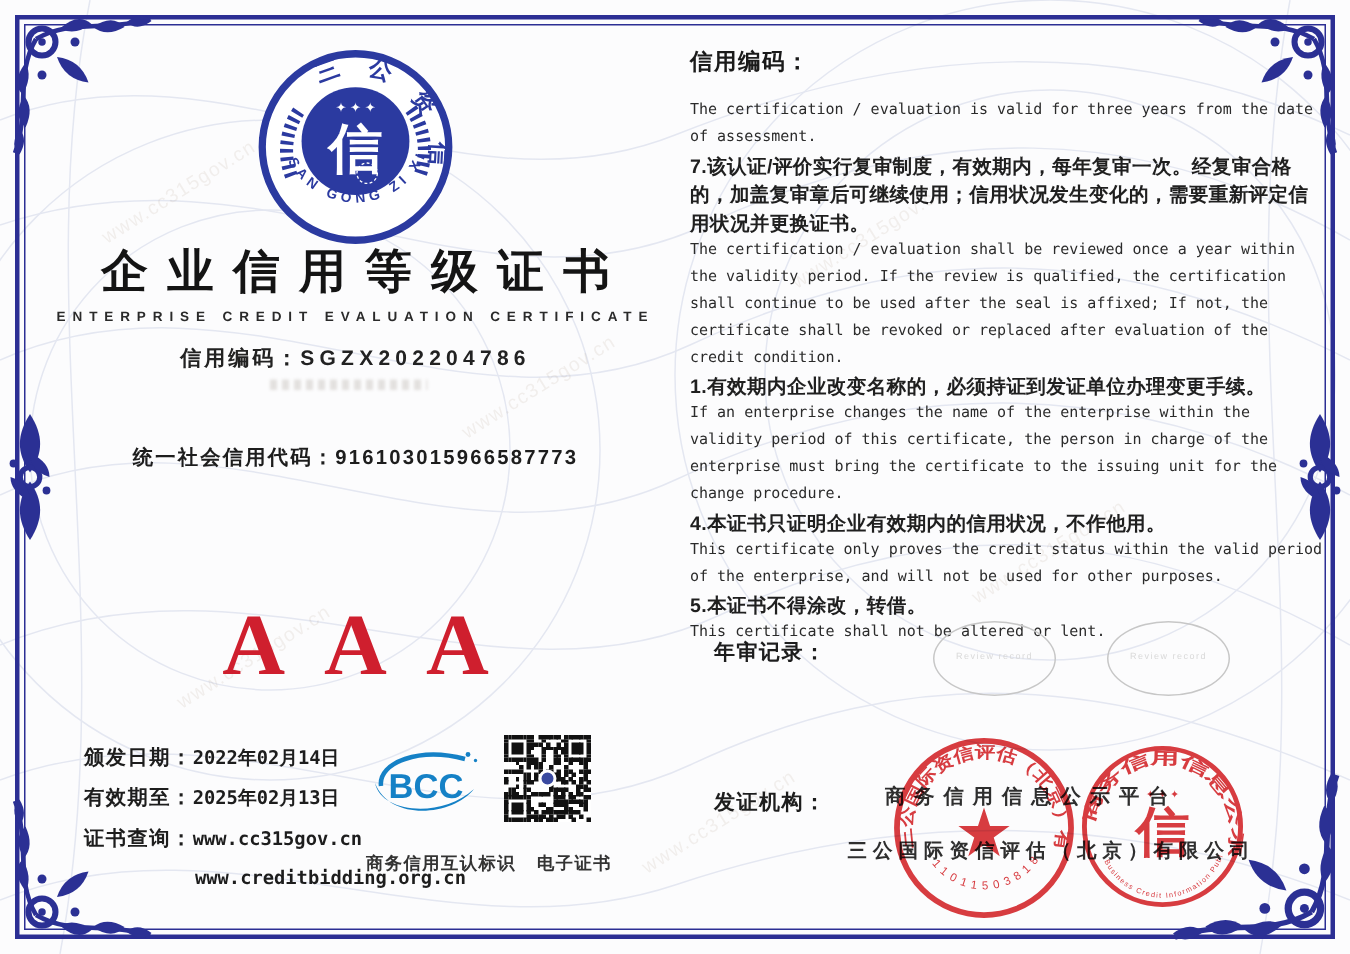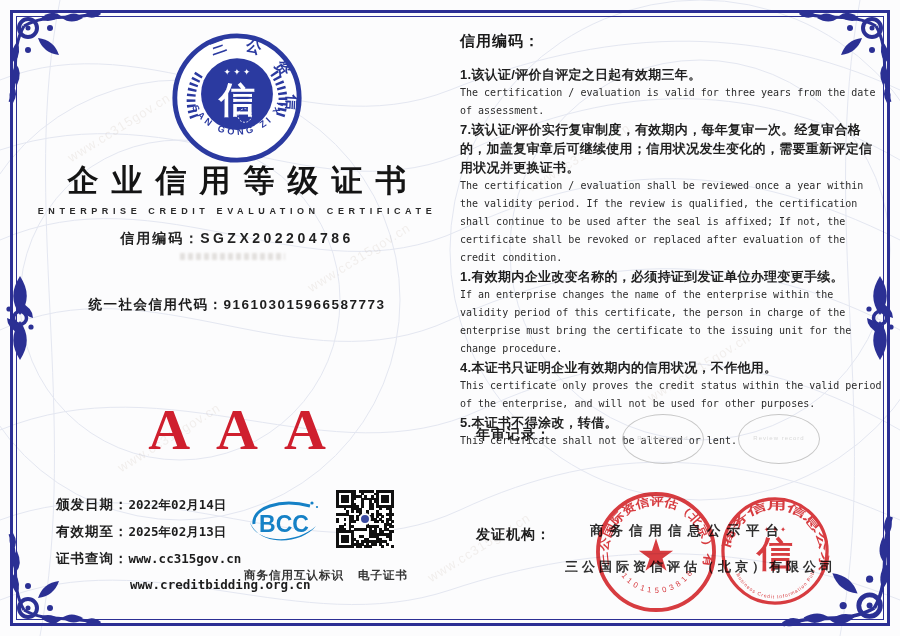--- a/index.html
+++ b/index.html
@@ -502,21 +502,20 @@
         <div class="qcenter"></div>
       </div>
     <div class="badge-labels">
       <span class="ml">商务信用互认标识</span><span class="el">电子证书</span>
     </div>
   </div>
 
   <div class="instructions">
     <h3>信用编码：</h3>
     <div class="item">
-      <div class="zh">1.该认证/评价自评定之日起有效期三年。</div>
       <div class="en">The certification / evaluation is valid for three years from the date of assessment.</div>
     </div>
     <div class="item">
       <div class="zh">7.该认证/评价实行复审制度，有效期内，每年复审一次。经复审合格的，加盖复审章后可继续使用；信用状况发生变化的，需要重新评定信用状况并更换证书。</div>
       <div class="en">The certification / evaluation shall be reviewed once a year within the validity period. If the review is qualified, the certification shall continue to be used after the seal is affixed; If not, the certificate shall be revoked or replaced after evaluation of the credit condition.</div>
     </div>
     <div class="item">
       <div class="zh">1.有效期内企业改变名称的，必须持证到发证单位办理变更手续。</div>
       <div class="en">If an enterprise changes the name of the enterprise within the validity period of this certificate, the person in charge of the enterprise must bring the certificate to the issuing unit for the change procedure.</div>
     </div>

